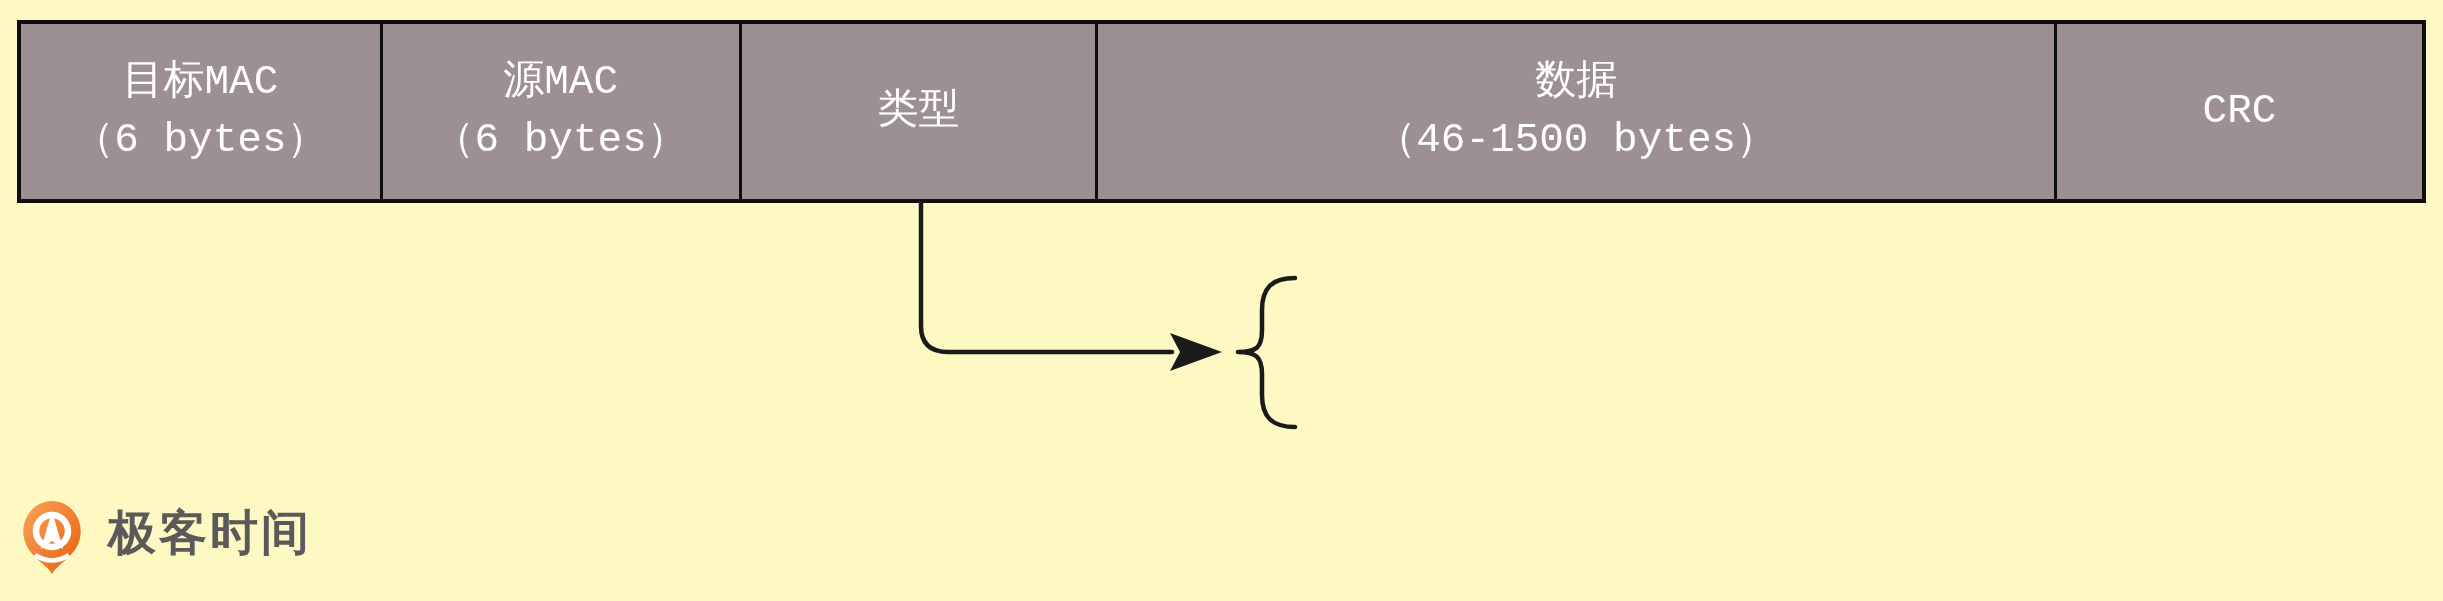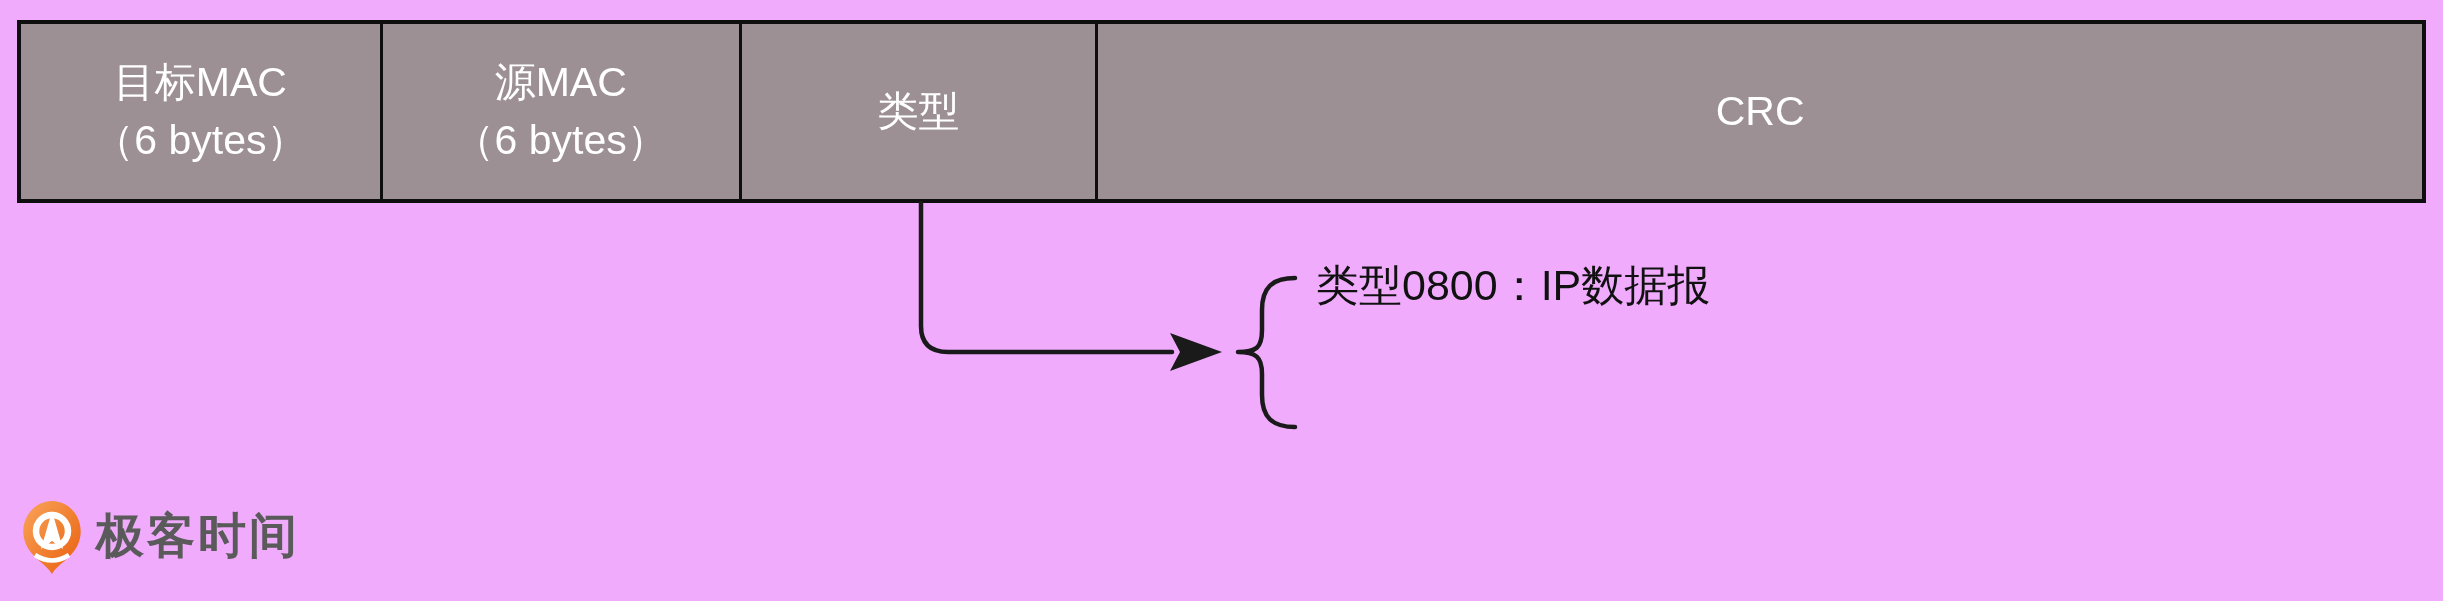--- a/index.html
+++ b/index.html
@@ -10,22 +10,23 @@
     --logo-orange-start:#F9A45A;
     --logo-orange-end:#E95E0C;
     --logo-text:#5A5A5A;
   }
   *{margin:0;padding:0;box-sizing:border-box;}
   html,body{background:#fff;}
   body{font-family:"Liberation Sans",sans-serif;}
   .canvas{
     position:relative;
     width:2443px;height:601px;
-    background:#f0abfc;
+    background:#fef9c3;
     overflow:hidden;
+    font-family:Liberation Mono, monospace;
   }
   .frame-table{
     position:absolute;
     left:17px;top:20px;
     width:2409px;height:183px;
     display:flex;
     border:4px solid var(--border);
     background:var(--border);
   }
   .cell{
@@ -61,21 +62,21 @@
     white-space:nowrap;
     transform:translateY(-50%);
   }
   .annotation-1{left:1316px;top:285px;}
   .annotation-2{left:1316px;top:423px;}
   .logo{
     position:absolute;
     left:20px;top:497px;
     display:flex;
     align-items:center;
-    gap:12px;
+    gap:24px;
   }
   .logo-text{
     color:var(--logo-text);
     font-size:48px;
     font-weight:600;
     letter-spacing:3px;
     line-height:1;
   }
 </style>
 </head>
@@ -88,38 +89,41 @@
       <div>目标MAC</div>
       <div>（6 bytes）</div>
     </div>
     <div class="cell c2">
       <div>源MAC</div>
       <div>（6 bytes）</div>
     </div>
     <div class="cell c3">
       <div>类型</div>
     </div>
+    <div class="cell c4">
+      <div>数据</div>
+      <div>（46-1500 bytes）</div>
+    </div>
     <div class="cell c5">
       <div>CRC</div>
     </div>
   </div>
 
   <svg class="diagram-svg" viewBox="0 0 2443 601">
     <path d="M921,203 L921,326 Q921,352 948,352 L1172,352" fill="none" stroke="var(--line)" stroke-width="4.5" stroke-linecap="round"></path>
     <polygon points="1170,333 1222,352 1170,371 1180,352" fill="var(--line)"></polygon>
     <path d="M1295,278
              C1272,278 1262,288 1262,310
              L1262,330
              C1262,348 1256,352 1238,352
              C1256,352 1262,357 1262,374
              L1262,395
              C1262,417 1272,427 1295,427" fill="none" stroke="var(--line)" stroke-width="4.5" stroke-linecap="round" stroke-linejoin="round"></path>
   </svg>
 
-  <div class="annotation annotation-1">类型0800：IP数据报</div>
 
   <div class="logo">
     <svg width="64" height="78" viewBox="0 0 64 78">
       <defs>
         <linearGradient id="pin-grad" x1="0" y1="0" x2="1" y2="1">
           <stop offset="0" stop-color="var(--logo-orange-start)"></stop>
           <stop offset="1" stop-color="var(--logo-orange-end)"></stop>
         </linearGradient>
       </defs>
       <path d="M32,77 C26,66 8,60 4,41 C0,23 13,4 32,4 C51,4 64,23 60,41 C56,60 38,66 32,77 Z" fill="url(#pin-grad)"></path>

